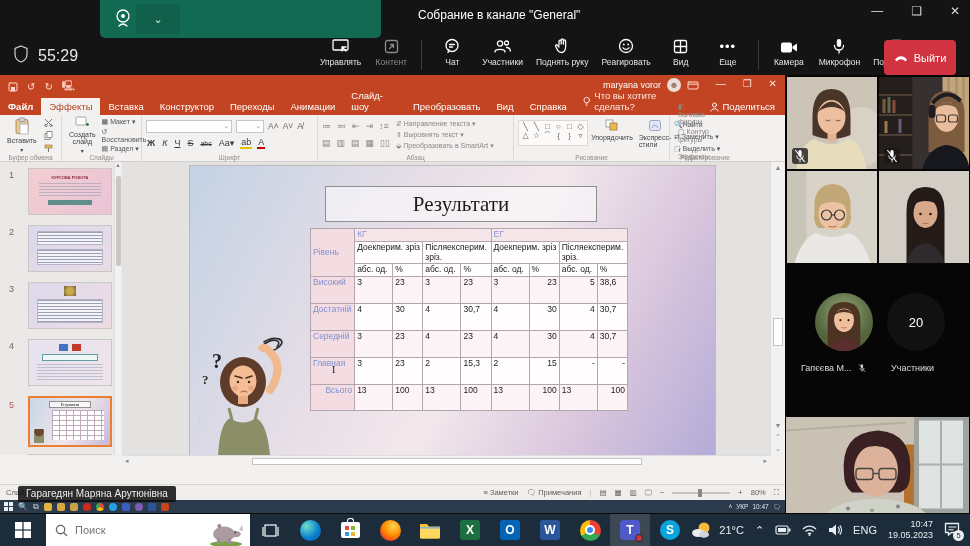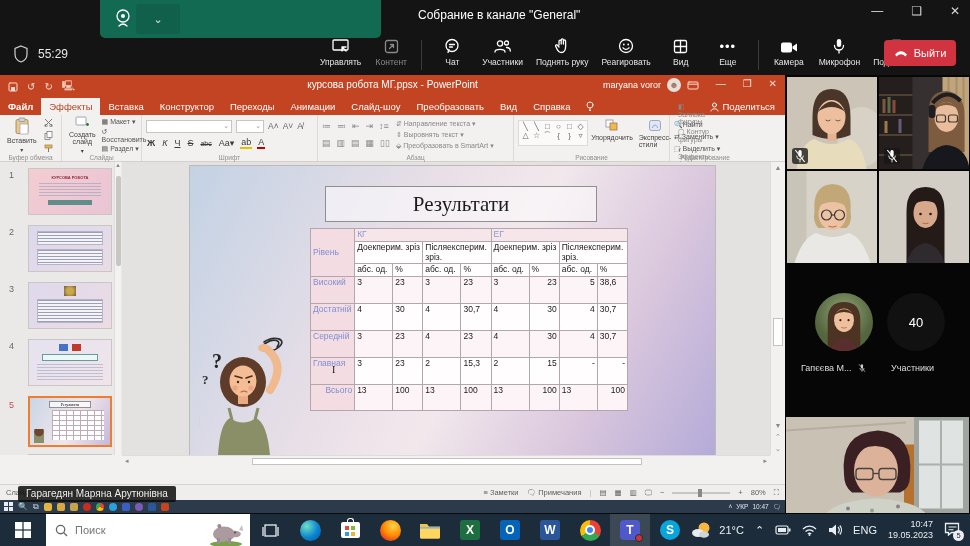--- a/index.html
+++ b/index.html
@@ -9,29 +9,29 @@
 #screen{position:absolute;left:0;top:0;width:970px;height:546px;background:#0a0a0a;overflow:hidden}
 
 
 .topbar{position:absolute;left:0;top:0;width:970px;height:75px;background:#141414;color:#fff}
 .mtitle{position:absolute;left:418px;top:8px;font-size:12px;color:#fff;white-space:nowrap}
 .winctl{position:absolute;right:10px;top:4px;display:flex;gap:28px;font-size:12px;color:#d8d8d8}
 .winctl span{cursor:default}
 .notif{position:absolute;left:100px;top:0;width:281px;height:38px;background:#136a53;border-radius:0 0 5px 5px;display:flex;align-items:center;overflow:hidden}
 .notif .txt{font-size:11px;line-height:1.25;margin-left:8px;flex:1}
 .notif .chev{width:44px;height:30px;margin-right:4px;border-radius:3px;background:#10604b;display:flex;align-items:center;justify-content:center;font-size:11px;color:#cfe8df}
-.timer{position:absolute;left:38px;top:47px;font-size:12px;color:#e8e8e8}
+.timer{position:absolute;left:38px;top:47px;font-size:16px;color:#e8e8e8}
 .shield{position:absolute;left:13px;top:45px}
 .calltb{position:absolute;left:320px;top:38px;display:flex;align-items:flex-start;gap:13px}
 .tbtn{display:flex;flex-direction:column;align-items:center;gap:3px;font-size:8.5px;color:#e6e6e6;min-width:34px;cursor:default}
 .tbtn .tic{height:16px;display:flex;align-items:flex-end}
 .tbtn.dis{color:#8a8a8a}
 .tbtn.dis svg{opacity:.5}
 .tdiv{width:1px;height:30px;background:#3c3c3c;margin-top:2px}
-.leave{position:absolute;right:14px;top:40px;width:72px;height:26px;background:#d13440;border:none;border-radius:4px;color:#fff;font-size:11px;display:flex;align-items:center;justify-content:center;gap:6px}
+.leave{position:absolute;right:14px;top:40px;width:72px;height:35px;background:#d13440;border:none;border-radius:4px;color:#fff;font-size:11px;display:flex;align-items:center;justify-content:center;gap:6px}
 
 
 .ppt{position:absolute;left:0;top:75px;width:785px;height:438px;background:#f3f1f0;overflow:hidden}
 .ppt-title{position:absolute;left:0;top:0;width:785px;height:22px;background:#c24422;color:#fff;font-size:10px}
 .qat{position:absolute;left:8px;top:3px;display:flex;gap:9px;align-items:center;color:#ffd9cc}
 .ppt-name{position:absolute;left:0;right:0;top:4px;text-align:center;font-size:10px;color:#fff}
 .acct{position:absolute;right:86px;top:3px;display:flex;align-items:center;gap:6px;font-size:9px}
 .avatar-s{width:14px;height:14px;border-radius:50%;background:#e8e0d8;display:flex;align-items:center;justify-content:center;color:#9a7a66;font-size:9px}
 .pwinctl{position:absolute;right:8px;top:3px;display:flex;gap:17px;font-size:10px;color:#ffe3da}
 .ppt-tabs{position:absolute;left:0;top:22px;width:785px;height:18px;background:#c24422;display:flex;align-items:flex-end;color:#fff;font-size:9.5px}
@@ -253,21 +253,20 @@
     <div class="ppt-title">
       <div class="qat">
         <svg width="10" height="10" viewBox="0 0 10 10">
             <rect x="1" y="1" width="8" height="8" rx="1" class="ic" style="stroke:#ffd9cc;stroke-width:1"></rect>
             <rect x="3" y="5" width="4" height="4" fill="#ffd9cc"></rect>
           </svg>
         <span>↺</span>
         <span>↻</span>
         <span>🖳</span>
       </div>
-      <div class="ppt-name">курсова робота МГ.ppsx - PowerPoint</div>
       <div class="acct">
         <span>maryana voror</span>
         <span class="avatar-s">☻</span>
         <svg width="12" height="9" viewBox="0 0 12 9">
             <rect x="1" y="1" width="10" height="7" rx="1" class="ic" style="stroke:#ffd9cc;stroke-width:1"></rect>
             <path d="M1 3.2 h10" stroke="#ffd9cc" stroke-width="1"></path>
           </svg>
       </div>
       <div class="pwinctl">
         <span>—</span>
@@ -285,20 +284,21 @@
       <div class="tab">Анимации</div>
       <div class="tab">Слайд-шоу</div>
       <div class="tab">Преобразовать</div>
       <div class="tab">Вид</div>
       <div class="tab">Справка</div>
       <div class="tellme">
         <svg width="8" height="11" viewBox="0 0 8 11">
             <circle cx="4" cy="4" r="3" class="ic" style="stroke:#ffe9e0;stroke-width:1"></circle>
             <path d="M3 8 h2 M3 9.5 h2" stroke="#ffe9e0" stroke-width="1"></path>
           </svg>
+        <span>Что вы хотите сделать?</span>
       </div>
       <div class="ppt-share">
         <svg width="9" height="10" viewBox="0 0 9 10">
             <circle cx="4.5" cy="3" r="2" class="ic" style="stroke-width:1"></circle>
             <path d="M1 9 c0 -3 7 -3 7 0" class="ic" style="stroke-width:1"></path>
           </svg>
         <span>Поделиться</span>
       </div>
     </div>
 
@@ -785,21 +785,21 @@
     <div class="pname" style="left:16px;top:288px">
       <span>Гапєєва М...</span>
       <svg width="10" height="10" viewBox="0 0 24 24">
           <rect x="9.5" y="3" width="5" height="10" rx="2.5" fill="#cfcfcf"></rect>
           <path d="M7 12a5 5 0 0 0 10 0 M12 17v4" fill="none" stroke="#cfcfcf" stroke-width="1.8"></path>
           <line x1="5" y1="3" x2="19" y2="21" stroke="#cfcfcf" stroke-width="1.8"></line>
         </svg>
     </div>
 
     <div class="pcircle" style="left:102px;top:218px;background:#111">
-      <span>40</span>
+      <span>20</span>
     </div>
     <div class="pname" style="left:106px;top:288px">
       <span>Участники</span>
     </div>
 
     <div class="vtile big" style="left:1px;top:342px">
       <svg viewBox="0 0 183 97" preserveAspectRatio="xMidYMid slice">
         <rect width="183" height="97" fill="#c9c2b4"></rect>
         <path d="M0 14 L120 6" stroke="#b5ae9f" stroke-width="2"></path>
         <rect x="128" y="0" width="55" height="97" fill="#9fa49f"></rect>

